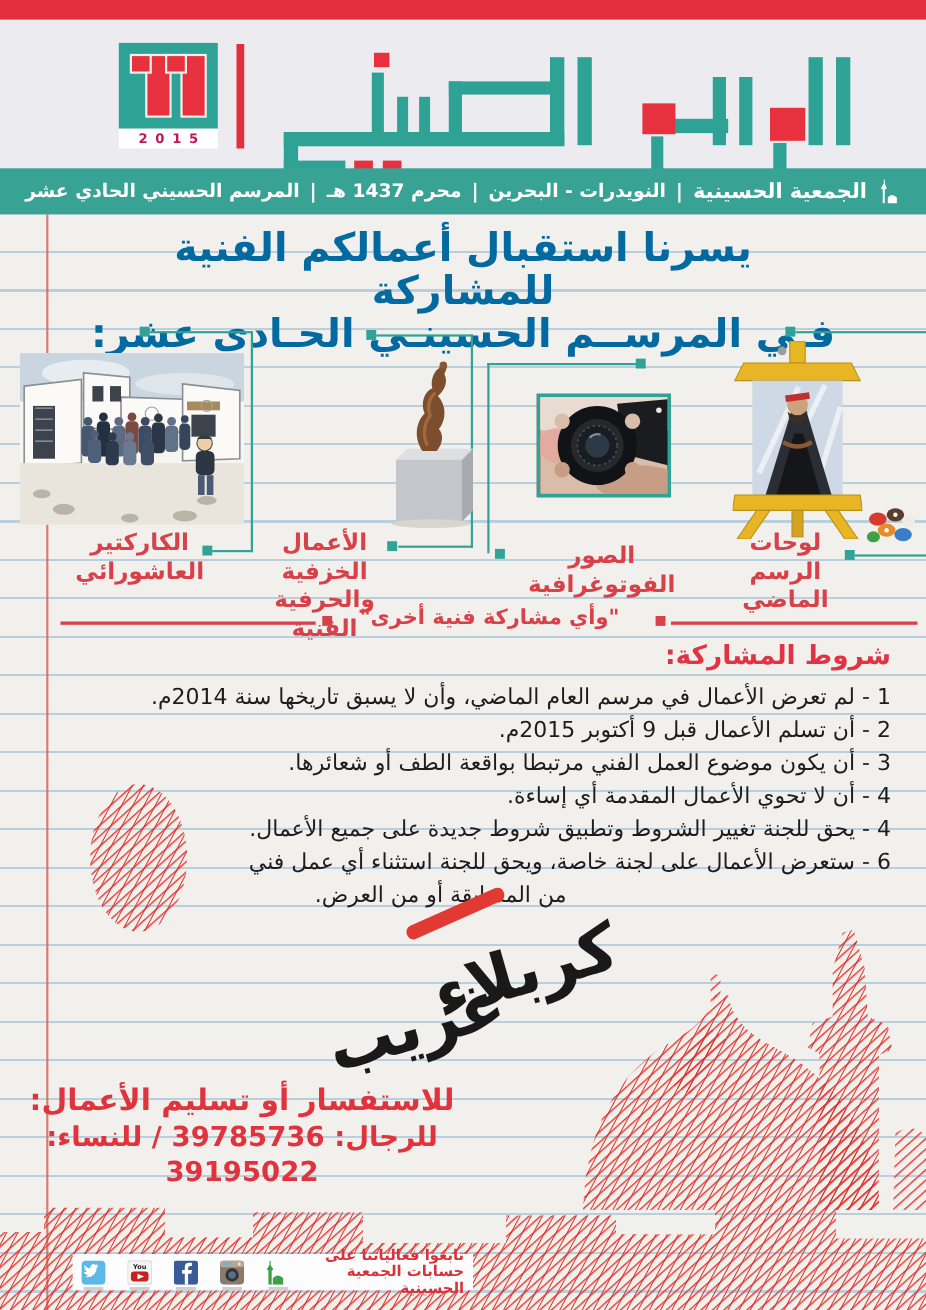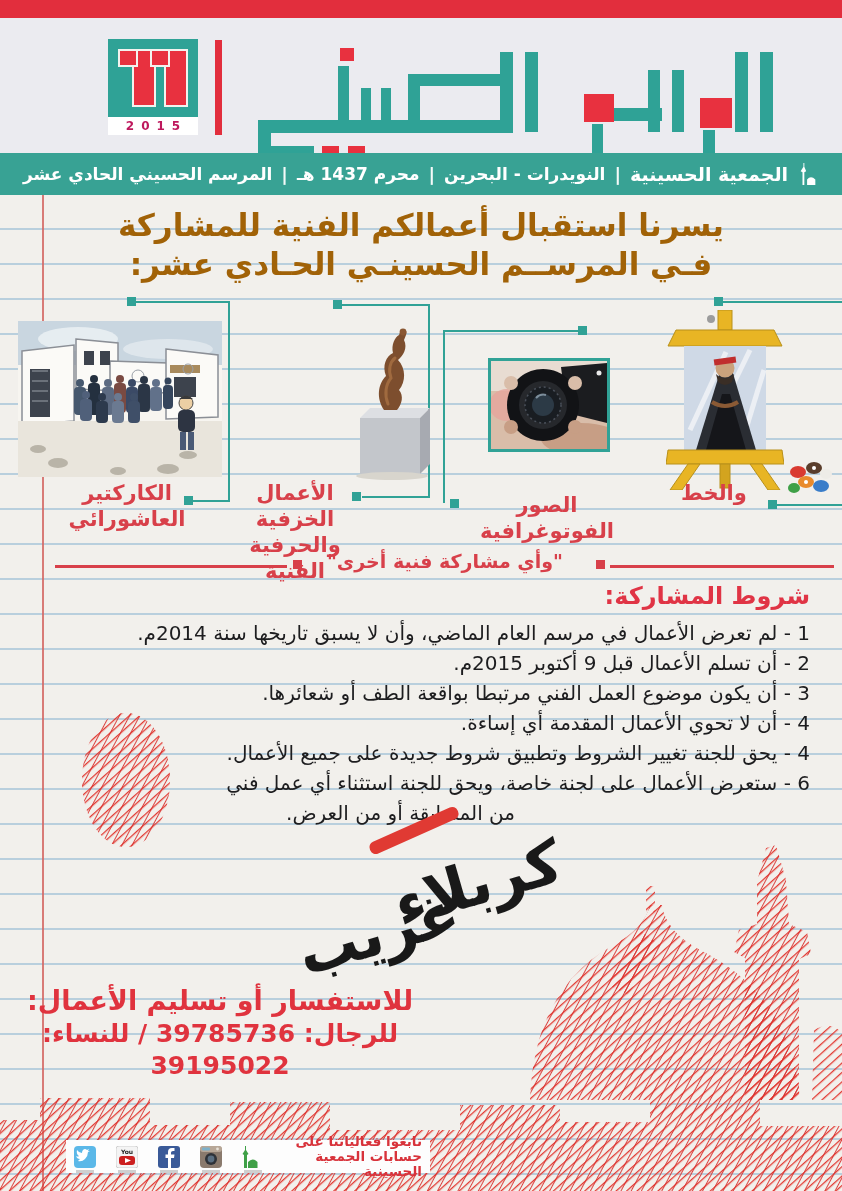--- a/index.html
+++ b/index.html
@@ -25,22 +25,22 @@
   .band .sep{font-size:18px;font-weight:bold;opacity:.95;}
   .band .itm{font-size:17px;font-weight:bold;}
 
   
   .paper{left:0;top:195px;width:842px;height:996px;
     background-image:repeating-linear-gradient(to bottom, rgba(0,0,0,0) 0px, rgba(0,0,0,0) 33px, #b9cfdd 33px, #b9cfdd 35px);
     background-color:#f2f0ec;}
   .margin-line{left:42px;top:195px;width:2px;height:996px;background:#d46663;opacity:.85;}
 
   
-  .intro{left:80px;top:206px;width:682px;text-align:center;direction:rtl;color:#a16207;
-         font-weight:bold;font-size:31px;line-height:39px;}
+  .intro{left:80px;top:206px;width:682px;text-align:center;direction:rtl;color:#0369a1;
+         font-weight:bold;font-size:36px;line-height:39px;}
 
   
   .camera-frame{left:488px;top:358px;width:116px;height:88px;border:3px solid #31a296;background:#101113;}
   .connector{background:#31a296;}
   .tsq{width:9px;height:9px;background:#31a296;}
   .rsq{width:9px;height:9px;background:#d8404a;}
 
   .cat-label{color:#d8404a;font-weight:bold;font-size:21px;line-height:26px;text-align:center;direction:rtl;}
 
   
@@ -333,21 +333,22 @@
     <div>العاشورائي</div>
   </div>
   <div class="abs cat-label" style="left:222px;top:480px;width:146px;">
     <div>الأعمال الخزفية</div>
     <div>والحرفية الفنية</div>
   </div>
   <div class="abs cat-label" style="left:462px;top:492px;width:170px;">
     <div>الصور الفوتوغرافية</div>
   </div>
   <div class="abs cat-label" style="left:652px;top:480px;width:124px;">
-    <div>والخط</div>
+    <div>لوحات الرسم</div>
+    <div>الماضي</div>
   </div>
 
   <div class="abs qline" style="left:55px;top:565px;width:232px;"></div>
   <div class="abs rsq" style="left:293px;top:560px;"></div>
   <div class="abs quote-text" style="left:300px;top:550px;width:290px;">"وأي مشاركة فنية أخرى"</div>
   <div class="abs rsq" style="left:596px;top:560px;"></div>
   <div class="abs qline" style="left:610px;top:565px;width:224px;"></div>
 
   <div class="abs cond-title">شروط المشاركة:</div>
   <div class="abs cond-list">

